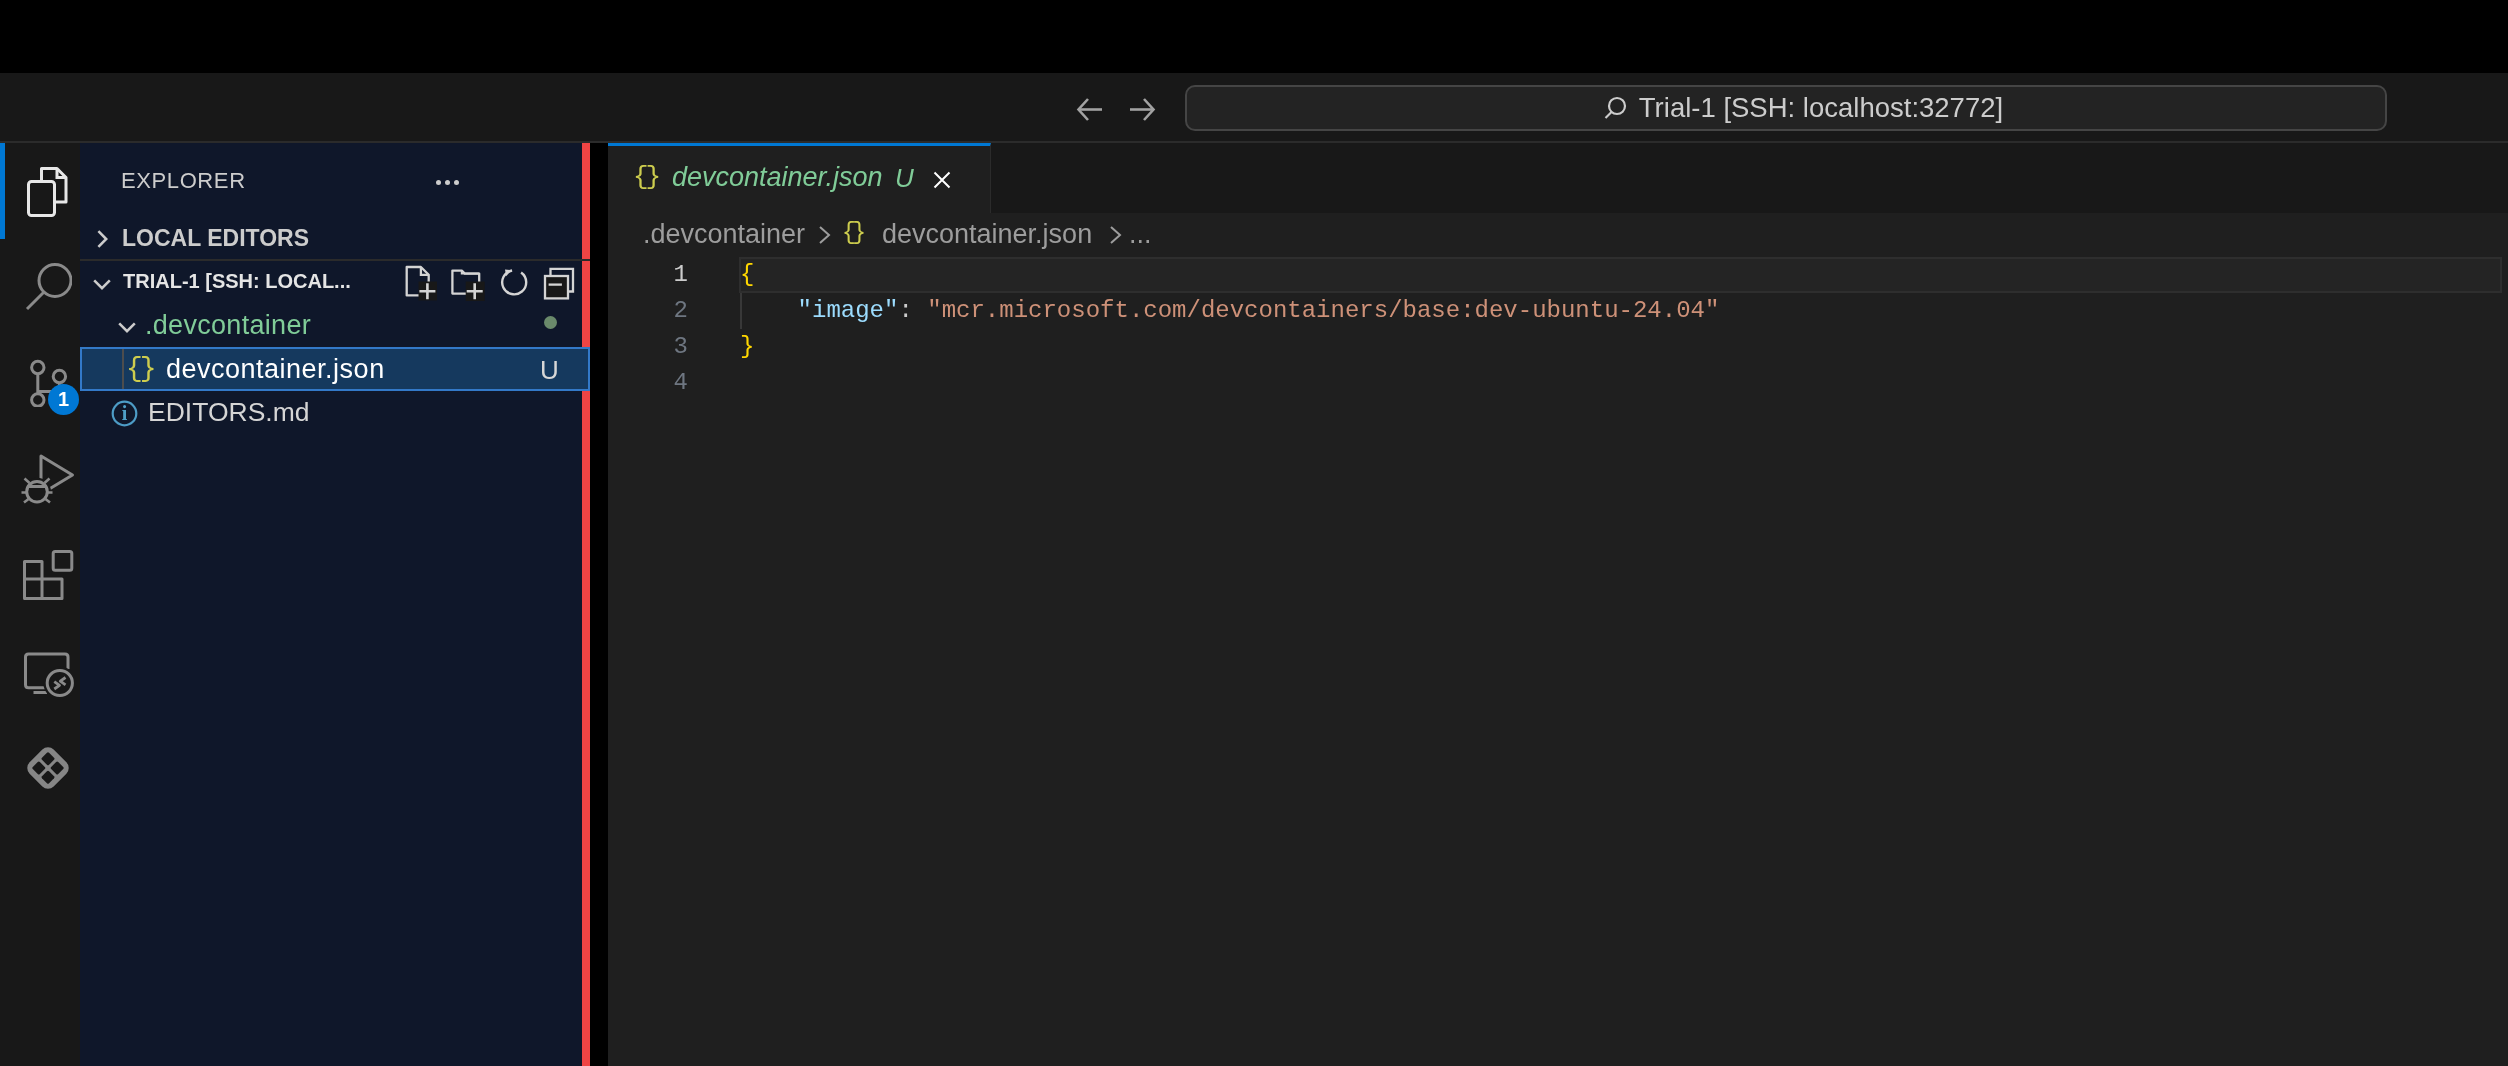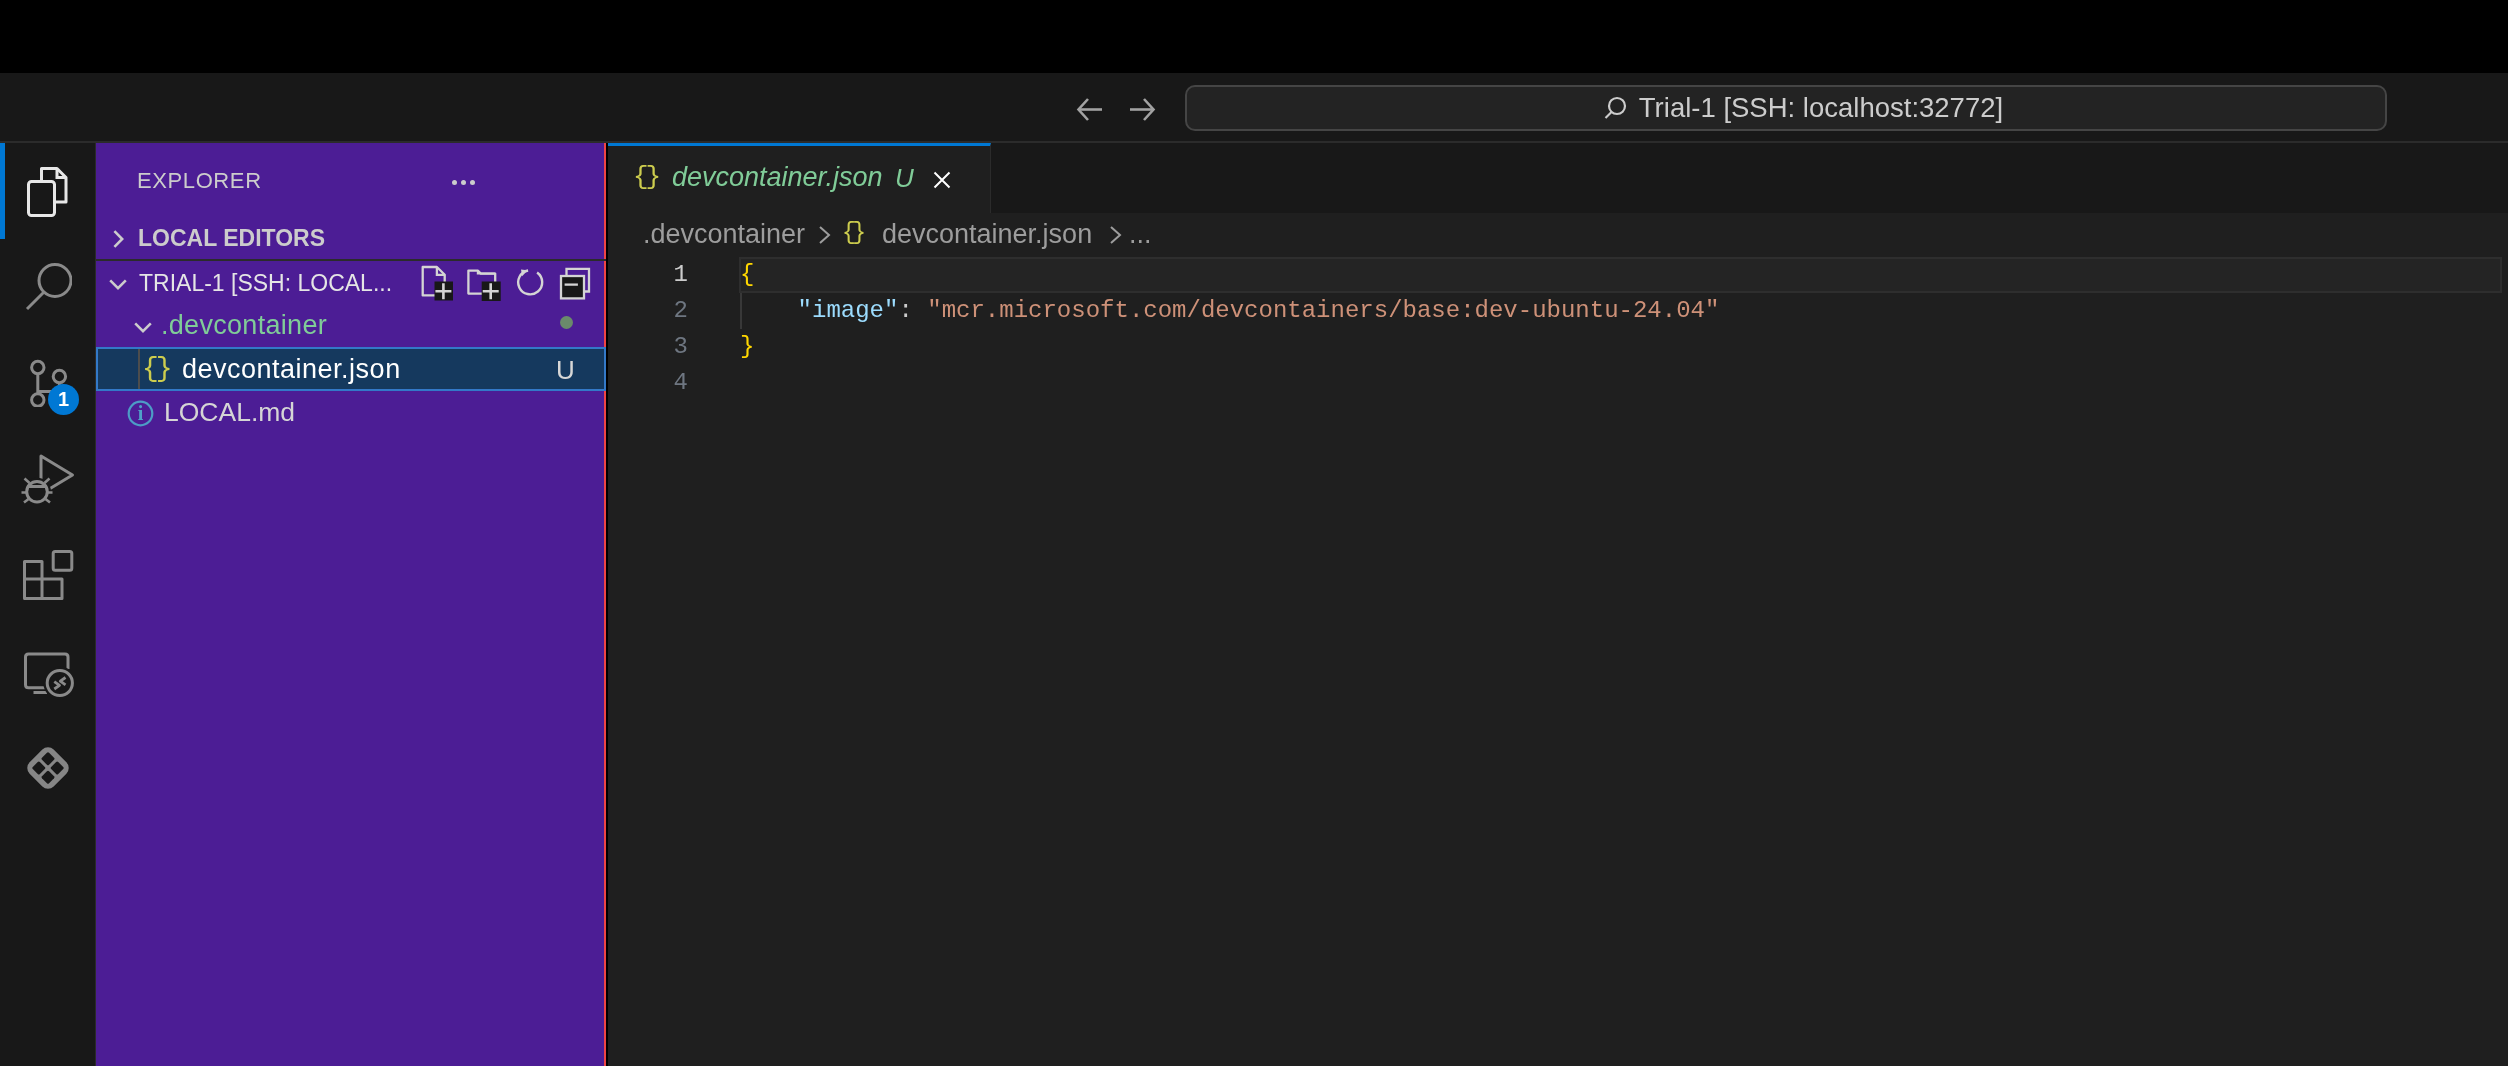--- a/index.html
+++ b/index.html
@@ -80,39 +80,39 @@
     <g transform="rotate(45 24 24)">
       <rect x="7" y="7" width="34" height="34" rx="8"></rect>
       <rect x="12.5" y="12.5" width="10" height="10" rx="1.5" fill="#181818"></rect>
       <rect x="25.5" y="12.5" width="10" height="10" rx="1.5" fill="#181818"></rect>
       <rect x="12.5" y="25.5" width="10" height="10" rx="1.5" fill="#181818"></rect>
       <rect x="25.5" y="25.5" width="10" height="10" rx="1.5" fill="#181818"></rect>
     </g>
   </svg>
 </div>
 
-<div class="abs" style="left:96px;top:143px;width:510px;height:923px;background:#4c1d95;border-right:2px solid #ef4444;color:#cccccc">
+<div class="abs" style="left:80px;top:143px;width:510px;height:923px;background:#0f172a;border-right:8px solid #ef4444;color:#cccccc">
 
   <div class="abs" style="left:41px;top:25px;font-size:22px;letter-spacing:.6px;color:#cccccc">EXPLORER</div>
   <div class="abs" style="left:356px;top:37px;width:23px;height:5px">
       <div class="abs" style="left:0;width:5px;height:5px;border-radius:50%;background:#cccccc"></div>
       <div class="abs" style="left:9px;width:5px;height:5px;border-radius:50%;background:#cccccc"></div>
       <div class="abs" style="left:18px;width:5px;height:5px;border-radius:50%;background:#cccccc"></div>
     </div>
 
   <svg class="abs" style="left:10px;top:84px" width="24" height="24" viewBox="0 0 16 16" fill="none" stroke="#cccccc" stroke-width="1.7">
       <path d="M5.6 2.8 L10.8 8 L5.6 13.2"></path>
     </svg>
   <div class="abs" style="left:42px;top:82px;font-size:23px;font-weight:700;color:#cccccc">LOCAL EDITORS</div>
   <div class="abs" style="left:0;top:116px;width:510px;height:2px;background:#2b2b2b"></div>
 
   <svg class="abs" style="left:10px;top:129px" width="24" height="24" viewBox="0 0 16 16" fill="none" stroke="#cccccc" stroke-width="1.7">
       <path d="M2.8 5.6 L8 10.8 L13.2 5.6"></path>
     </svg>
-  <div class="abs" style="left:43px;top:127px;font-size:23px;font-weight:400;color:#e5e5e5">TRIAL-1 [SSH: LOCAL...</div>
+  <div class="abs" style="left:43px;top:127px;font-size:20px;font-weight:700;color:#e5e5e5">TRIAL-1 [SSH: LOCAL...</div>
 
   <svg class="abs" style="left:325px;top:123px;overflow:visible" width="34" height="36" viewBox="0 0 34 36" fill="none" stroke="#d4d4d4" stroke-width="2.3">
     <path d="M1.7 1 H15.9 L23.7 8.8 V29.4 H1.7 Z" stroke-linejoin="round"></path>
     <path d="M15.9 1 V8.8 H23.7"></path>
     <rect x="13.5" y="15.5" width="18.5" height="19" fill="#181818" stroke="none"></rect>
     <path d="M22.4 17.2 V33.2 M14.4 25.2 H30.4" stroke-width="2.6"></path>
   </svg>
   <svg class="abs" style="left:370px;top:123px;overflow:visible" width="36" height="36" viewBox="0 0 36 36" fill="none" stroke="#d4d4d4" stroke-width="2.3">
     <path d="M2.4 27.6 H29.2 V7.6 H14.8 L11.8 4.6 H2.4 Z" stroke-linejoin="round"></path>
     <path d="M11.8 4.6 L11.8 7.6 H29.2" stroke-width="2"></path>
@@ -139,21 +139,21 @@
     <div class="abs" style="left:40px;top:0;width:2px;height:40px;background:#4d4d4d"></div>
     <div class="abs mono" style="left:44px;top:4px;font-size:28px;color:#cdcd4e;letter-spacing:-3px">{}</div>
     <div class="abs" style="left:84px;top:5px;font-size:27px;letter-spacing:0.5px;color:#ffffff">devcontainer.json</div>
     <div class="abs" style="left:458px;top:6px;font-size:26px;color:#d7d7d7">U</div>
   </div>
 
   <svg class="abs" style="left:31px;top:257px" width="27" height="27" viewBox="0 0 27 27" fill="none">
     <circle cx="13.5" cy="13.5" r="11.8" stroke="#4d9cc6" stroke-width="2.2"></circle>
     <text x="13.5" y="19.5" font-family="Liberation Serif,serif" font-weight="700" font-size="20" fill="#4fa0c8" text-anchor="middle">i</text>
   </svg>
-  <div class="abs" style="left:68px;top:254px;font-size:26.5px;color:#d5d5d5">LOCAL.md</div>
+  <div class="abs" style="left:68px;top:254px;font-size:26.5px;color:#d5d5d5">EDITORS.md</div>
 </div>
 
 <div class="abs" style="left:608px;top:143px;width:1900px;height:923px;background:#1f1f1f">
 
   <div class="abs" style="left:0;top:0;width:1900px;height:70px;background:#181818"></div>
 
   <div class="abs" style="left:0;top:0;width:383px;height:70px;background:#1f1f1f;border-top:3px solid #0078d4;border-right:1px solid #2b2b2b">
     <div class="abs mono" style="left:25px;top:16px;font-size:26px;color:#cdcd4e;letter-spacing:-3px">{}</div>
     <div class="abs" style="left:64px;top:16px;font-size:27px;font-style:italic;color:#80cc98">devcontainer.json</div>
     <div class="abs" style="left:287px;top:17px;font-size:26px;font-style:italic;color:#80cc98">U</div>

